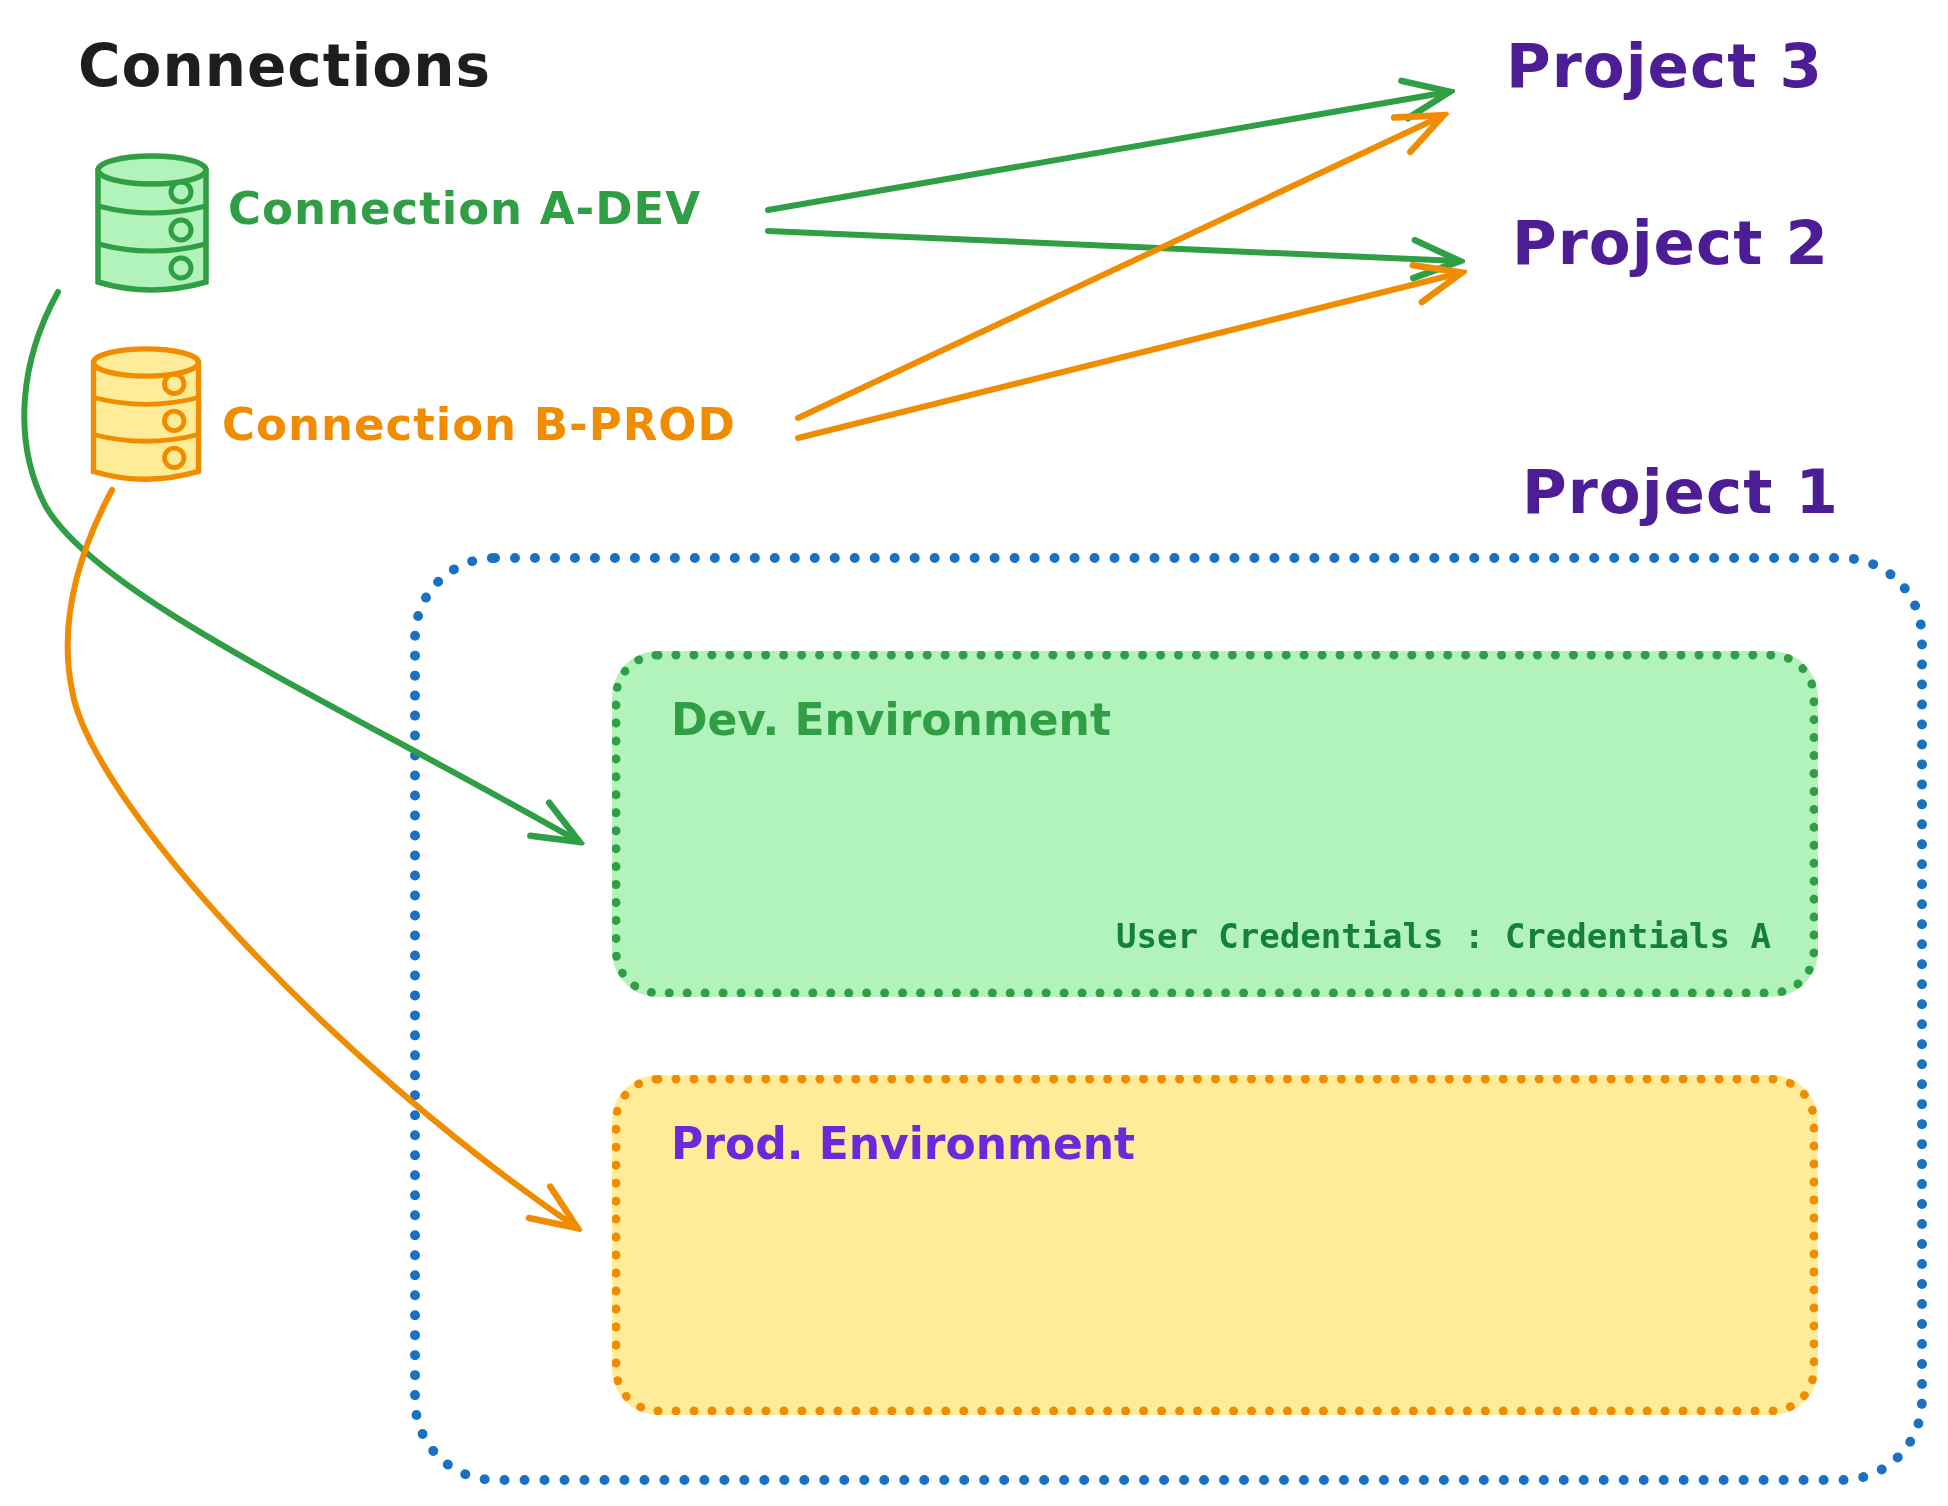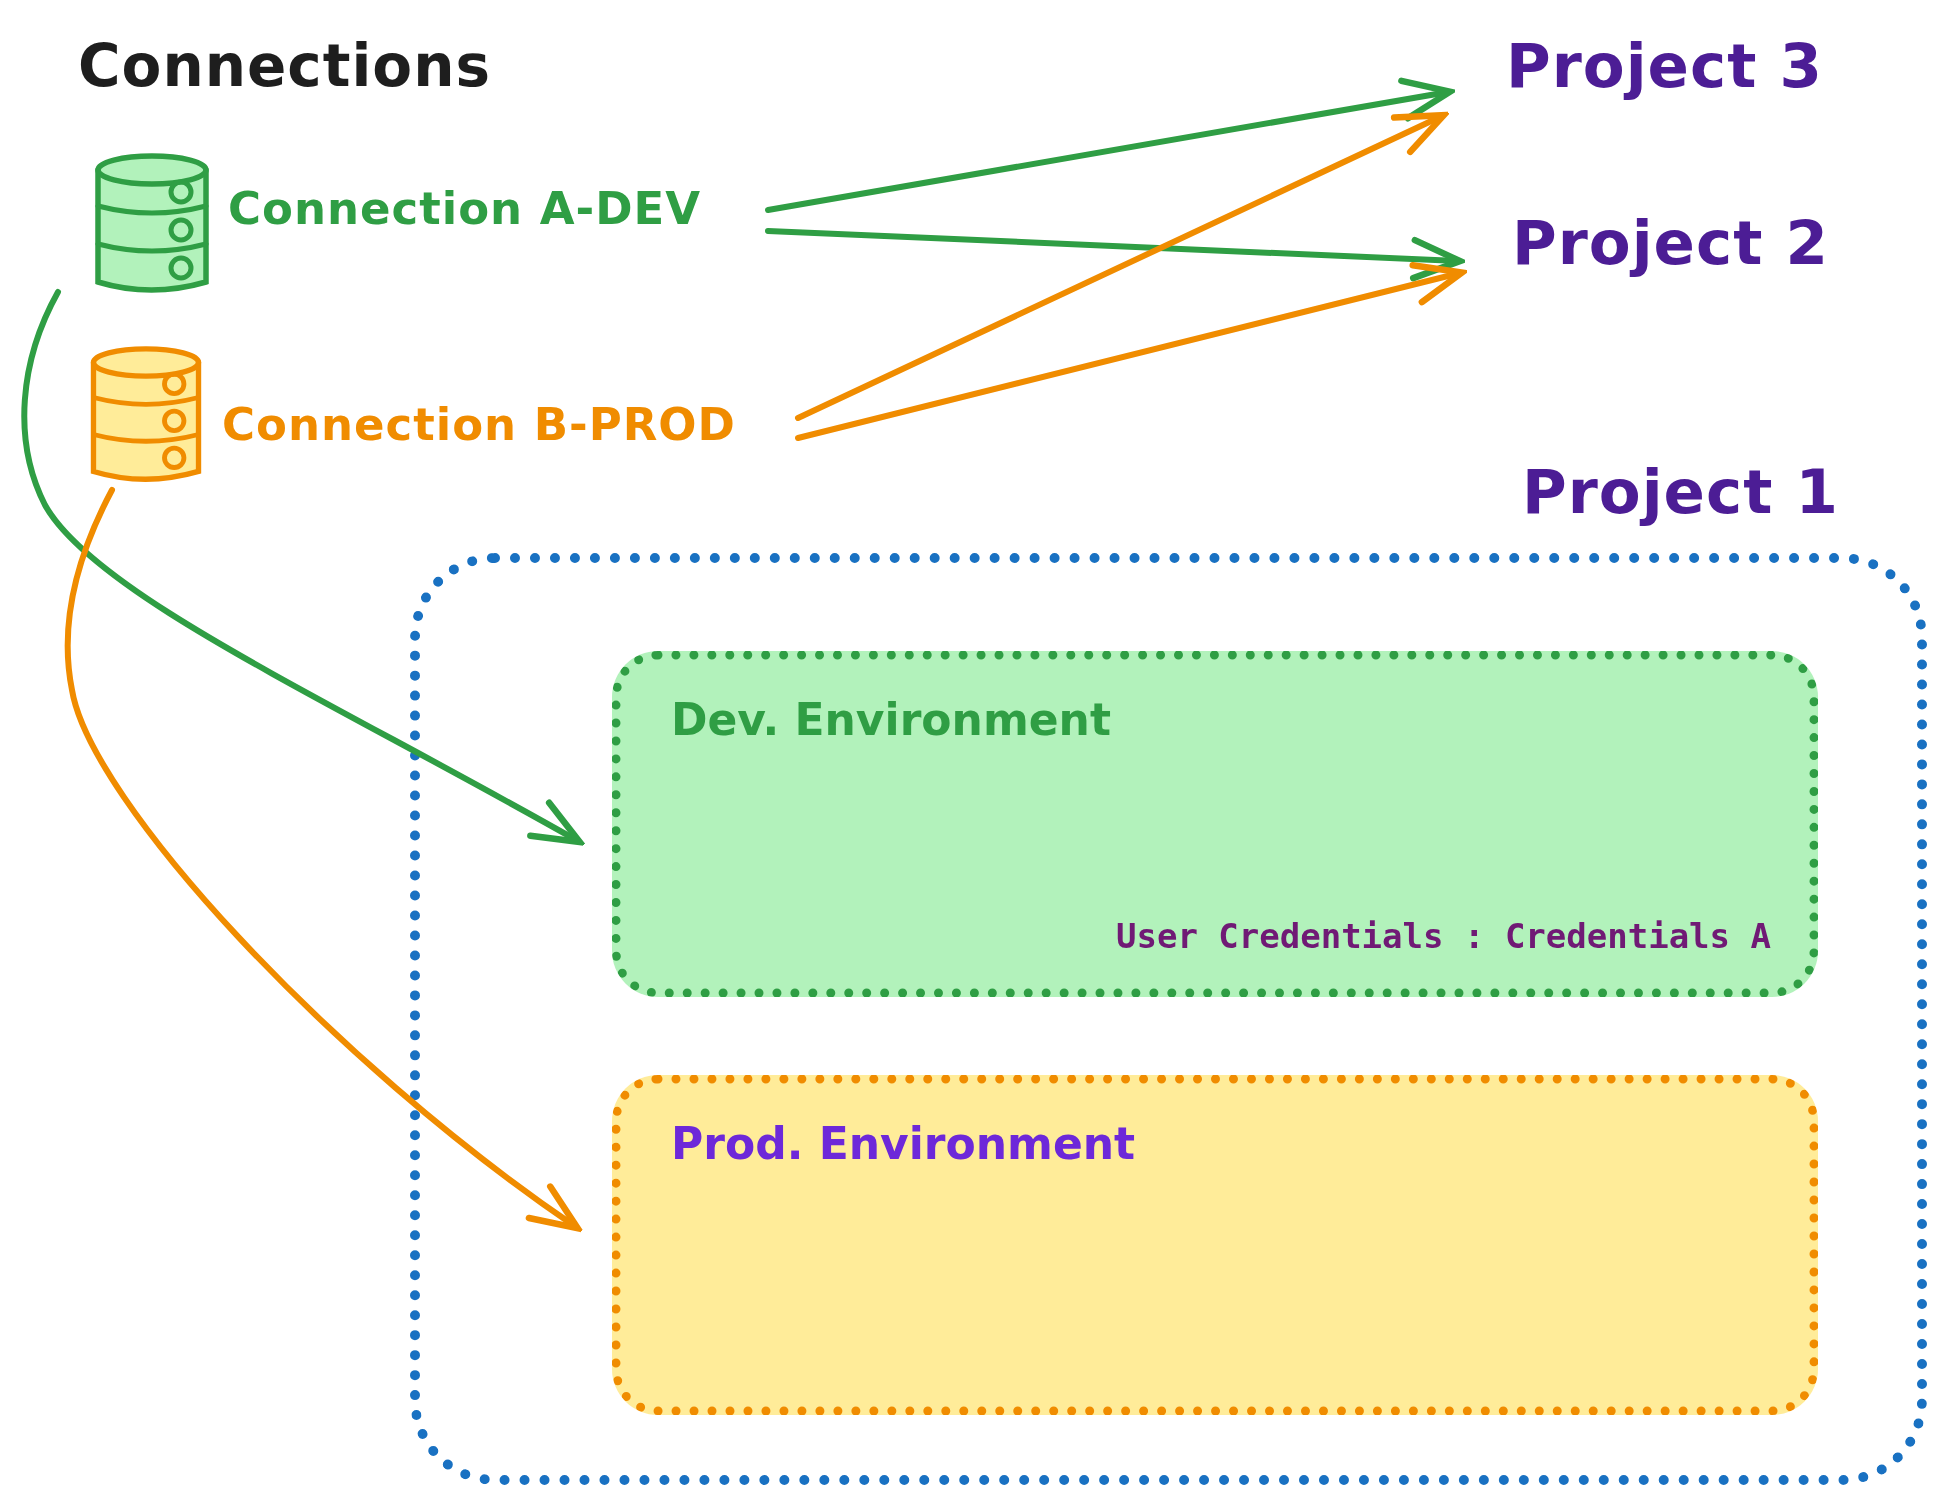--- a/index.html
+++ b/index.html
@@ -21,21 +21,21 @@
     left:410px;top:553px;width:1517px;height:932px;
     border:10px dotted #1971c2;border-radius:85px;background:transparent;
   }
   .env-box{left:612px;width:1206px;border-radius:46px;}
   .dev-box{top:651px;height:346px;border:9px dotted #2f9e44;background:#b2f2bb;padding-left:45px;}
   .prod-box{top:1075px;height:340px;border:9px dotted #f08c00;background:#ffec99;}
   .env-title{position:absolute;left:50px;top:34px;font-weight:700;font-size:44px;white-space:nowrap;}
   .dev-box .env-title{color:#2f9e44;}
   .prod-box .env-title{color:#6d28d9;}
   .env-cred{position:absolute;font-size:34px;}
-  .dev-box .env-cred{color:#701a75;right:38px;bottom:32px;}
+  .dev-box .env-cred{color:#15803d;right:38px;bottom:32px;}
   .prod-box .env-cred{color:#f08c00;right:44px;bottom:36px;}
   .overlay{position:absolute;left:0;top:0;width:1948px;height:1506px;pointer-events:none;z-index:5;}
   .db-icon{position:absolute;z-index:2;}
   .db-dev{left:93px;top:152px;}
   .db-prod{left:88px;top:345px;}
 </style>
 </head>
 <body>
 
 <div class="canvas">

